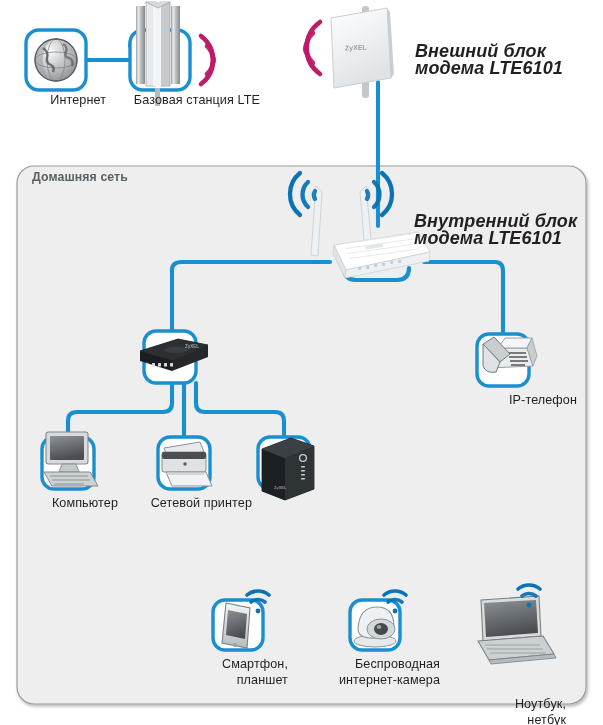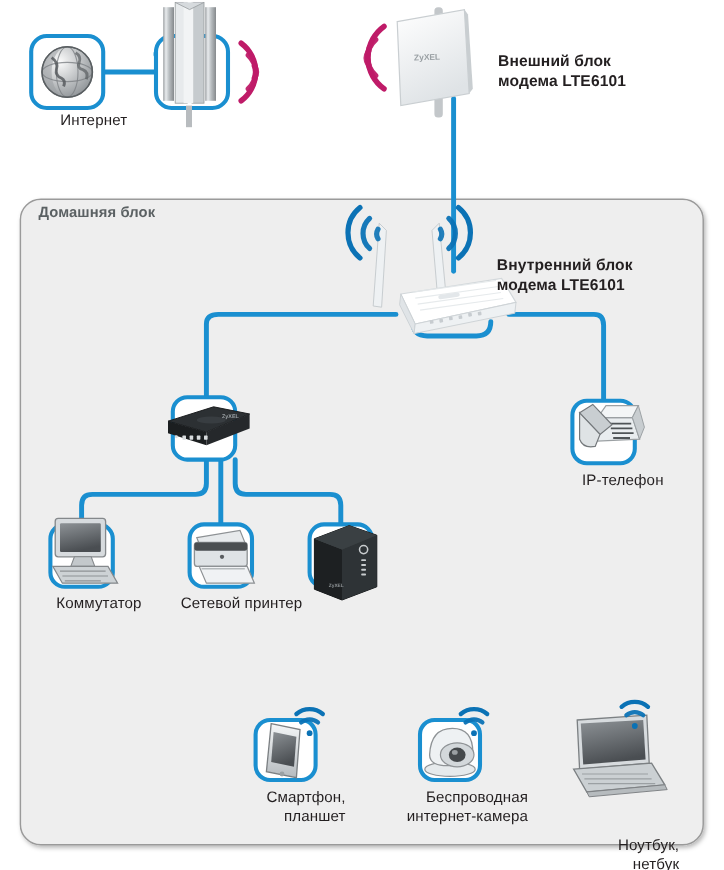--- a/index.html
+++ b/index.html
@@ -17,21 +17,21 @@
   .lbl{
     position:absolute;z-index:3;
     color:#231f20;
     font-size:12.6px;
     line-height:15.5px;
     letter-spacing:0.1px;
     white-space:pre-line;
     text-align:right;
   }
   .lbl.left{text-align:left;}
-  .lbl.bold{font-weight:bold;font-size:13px;line-height:16.5px;}
+  .lbl.bold{font-weight:bold;font-size:18px;line-height:16.5px;font-style:italic;}
   .lbl.boxtitle{color:#5b6163;font-weight:bold;font-size:12.3px;}
 </style>
 </head>
 <body>
 
 <div id="stage">
 
   <svg class="layer" id="lines" viewBox="0 0 603 725">
     <defs>
       <filter id="panelShadow" x="-10%" y="-10%" width="130%" height="130%">
@@ -301,35 +301,36 @@
       </g>
       <g fill="none" stroke="#0b72b5" stroke-linecap="round">
         <path d="M518 589 a17 17 0 0 1 22 0" stroke-width="3.6"></path>
         <path d="M522 596 a11 11 0 0 1 14 0" stroke-width="3.6" opacity="0.95"></path>
         <circle cx="529" cy="605" r="2.4" fill="#0b72b5" stroke="none"></circle>
       </g>
     </g>
 
   </svg>
 
-  <div class="lbl boxtitle left" style="left:32px;top:170px;width:200px;">Домашняя блок</div>
+  <div class="lbl boxtitle left" style="left:32px;top:170px;width:200px;">Домашняя сеть</div>
 
   <div class="lbl" style="left:6px;top:93px;width:100px;">Интернет</div>
 
+  <div class="lbl" style="left:100px;top:93px;width:160px;">Базовая станция LTE</div>
 
   <div class="lbl bold left" style="left:415px;top:43px;width:180px;">Внешний блок
 модема LTE6101</div>
 
   <div class="lbl bold left" style="left:414px;top:213px;width:180px;">Внутренний блок
 модема LTE6101</div>
 
 
-  <div class="lbl" style="left:453px;top:393px;width:100px;">IP-телефон</div>
-
-  <div class="lbl" style="left:18px;top:496px;width:100px;">Коммутатор</div>
+  <div class="lbl" style="left:477px;top:393px;width:100px;">IP-телефон</div>
+
+  <div class="lbl" style="left:18px;top:496px;width:100px;">Компьютер</div>
 
   <div class="lbl" style="left:118px;top:496px;width:134px;">Сетевой принтер</div>
 
 
   <div class="lbl" style="left:310px;top:657px;width:130px;">Беспроводная
 интернет-камера</div>
 
   <div class="lbl" style="left:188px;top:657px;width:100px;">Смартфон,
 планшет</div>
 

